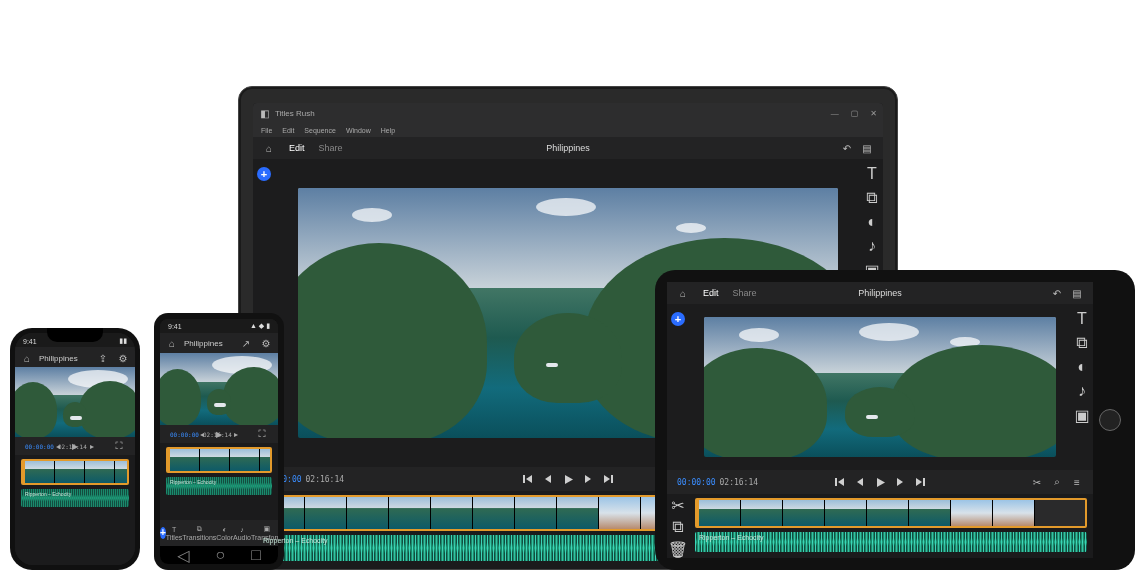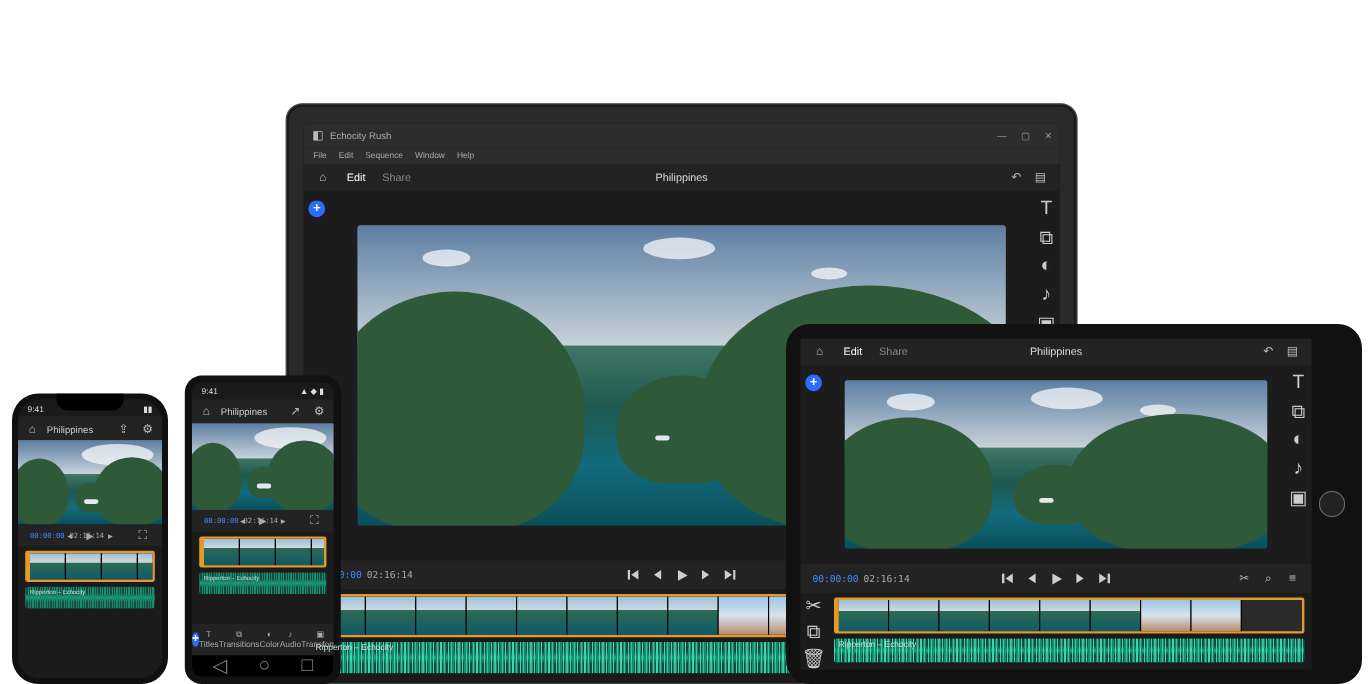--- a/index.html
+++ b/index.html
@@ -122,21 +122,21 @@
   .rail-icon { width:14px; height:14px; display:flex; align-items:center; justify-content:center; color:#ccc;}
   .home-icon { font-size:10px; }
 </style>
 </head>
 <body>
 
 <div class="device laptop">
   <div class="screen flex-col">
     <div class="titlebar">
       <span class="icon">◧</span>
-      <span style="margin-left:4px">Echocity Rush</span>
+      <span style="margin-left:4px">Titles Rush</span>
       <div class="win-controls">
         <span>—</span>
         <span>▢</span>
         <span>✕</span>
       </div>
     </div>
     <div class="menubar">
       <span>File</span>
       <span>Edit</span>
       <span>Sequence</span>

